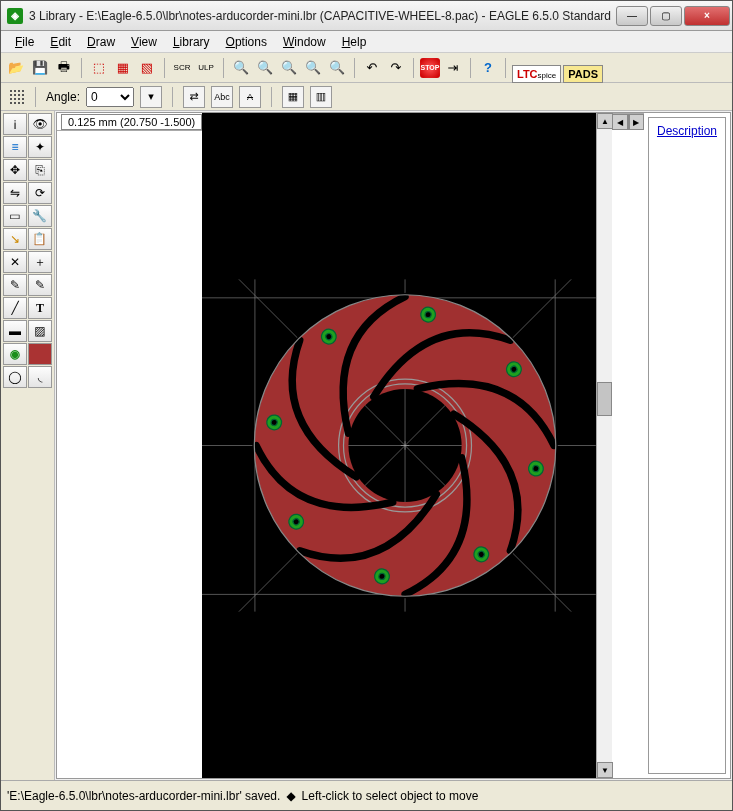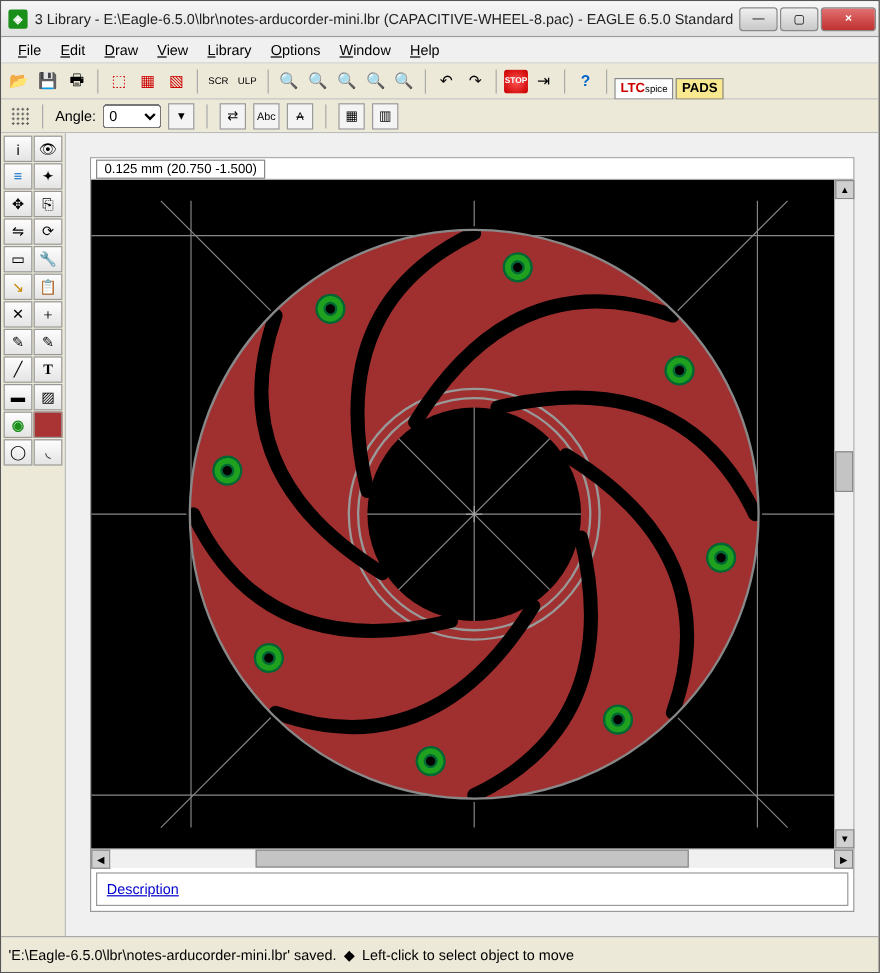--- a/index.html
+++ b/index.html
@@ -32,21 +32,21 @@
   .paramsbar .small { width: 22px; height: 22px; display:flex; align-items:center; justify-content:center; border:1px solid #999; background:#f4f4f4; cursor:pointer; font-size:11px; }
   
   .work { flex: 1; display: flex; position: relative; background: #f0f0f0; }
   
   .lefttools { width: 54px; background: #ece9d8; border-right: 1px solid #bbb; display: flex; flex-direction: column; padding: 2px; gap: 1px; }
   .lefttools .row { display: flex; gap: 1px; }
   .ltbtn { width: 24px; height: 22px; border: 1px solid #999; background: linear-gradient(#fdfdfd,#e4e4e4); display: flex; align-items: center; justify-content: center; cursor: pointer; font-size: 12px; }
   .ltbtn.green { color: #1a8f1a; font-weight: bold; }
   .ltbtn.red { background: #aa3333; }
 
-  .editor { flex: 1; display: flex; flex-direction: column; background: #fff; border: 1px solid #999; margin: 20px; }
+  .editor { flex: 1; display: flex; flex-direction: row; background: #fff; border: 1px solid #999; margin: 1px; }
   .coordbar { height: 18px; display: flex; align-items: center; border-bottom: 1px solid #aaa; padding-left: 4px; font-size: 11px; background: #fff; }
   .coordbox { border: 1px solid #888; padding: 1px 6px; background: #fff; min-width: 140px; }
   
   .canvaswrap { flex: 1; position: relative; display: flex; }
   .canvas { flex: 1; background: #000; position: relative; overflow: hidden; }
   .vscroll { width: 16px; background: #e8e8e8; border-left: 1px solid #aaa; display:flex; flex-direction:column; }
   .vscroll .arrow, .hscroll .arrow { height:16px; width:16px; background:#d0d0d0; border:1px solid #888; display:flex; align-items:center; justify-content:center; font-size:8px; cursor:pointer; }
   .vscroll .track { flex:1; background:#f0f0f0; position:relative; }
   .thumb-v { position:absolute; left:0; right:0; top:40%; height:34px; background:#c4c4c4; border:1px solid #888; }
   .hscroll { height: 16px; background: #e8e8e8; border-top: 1px solid #aaa; display:flex; }

